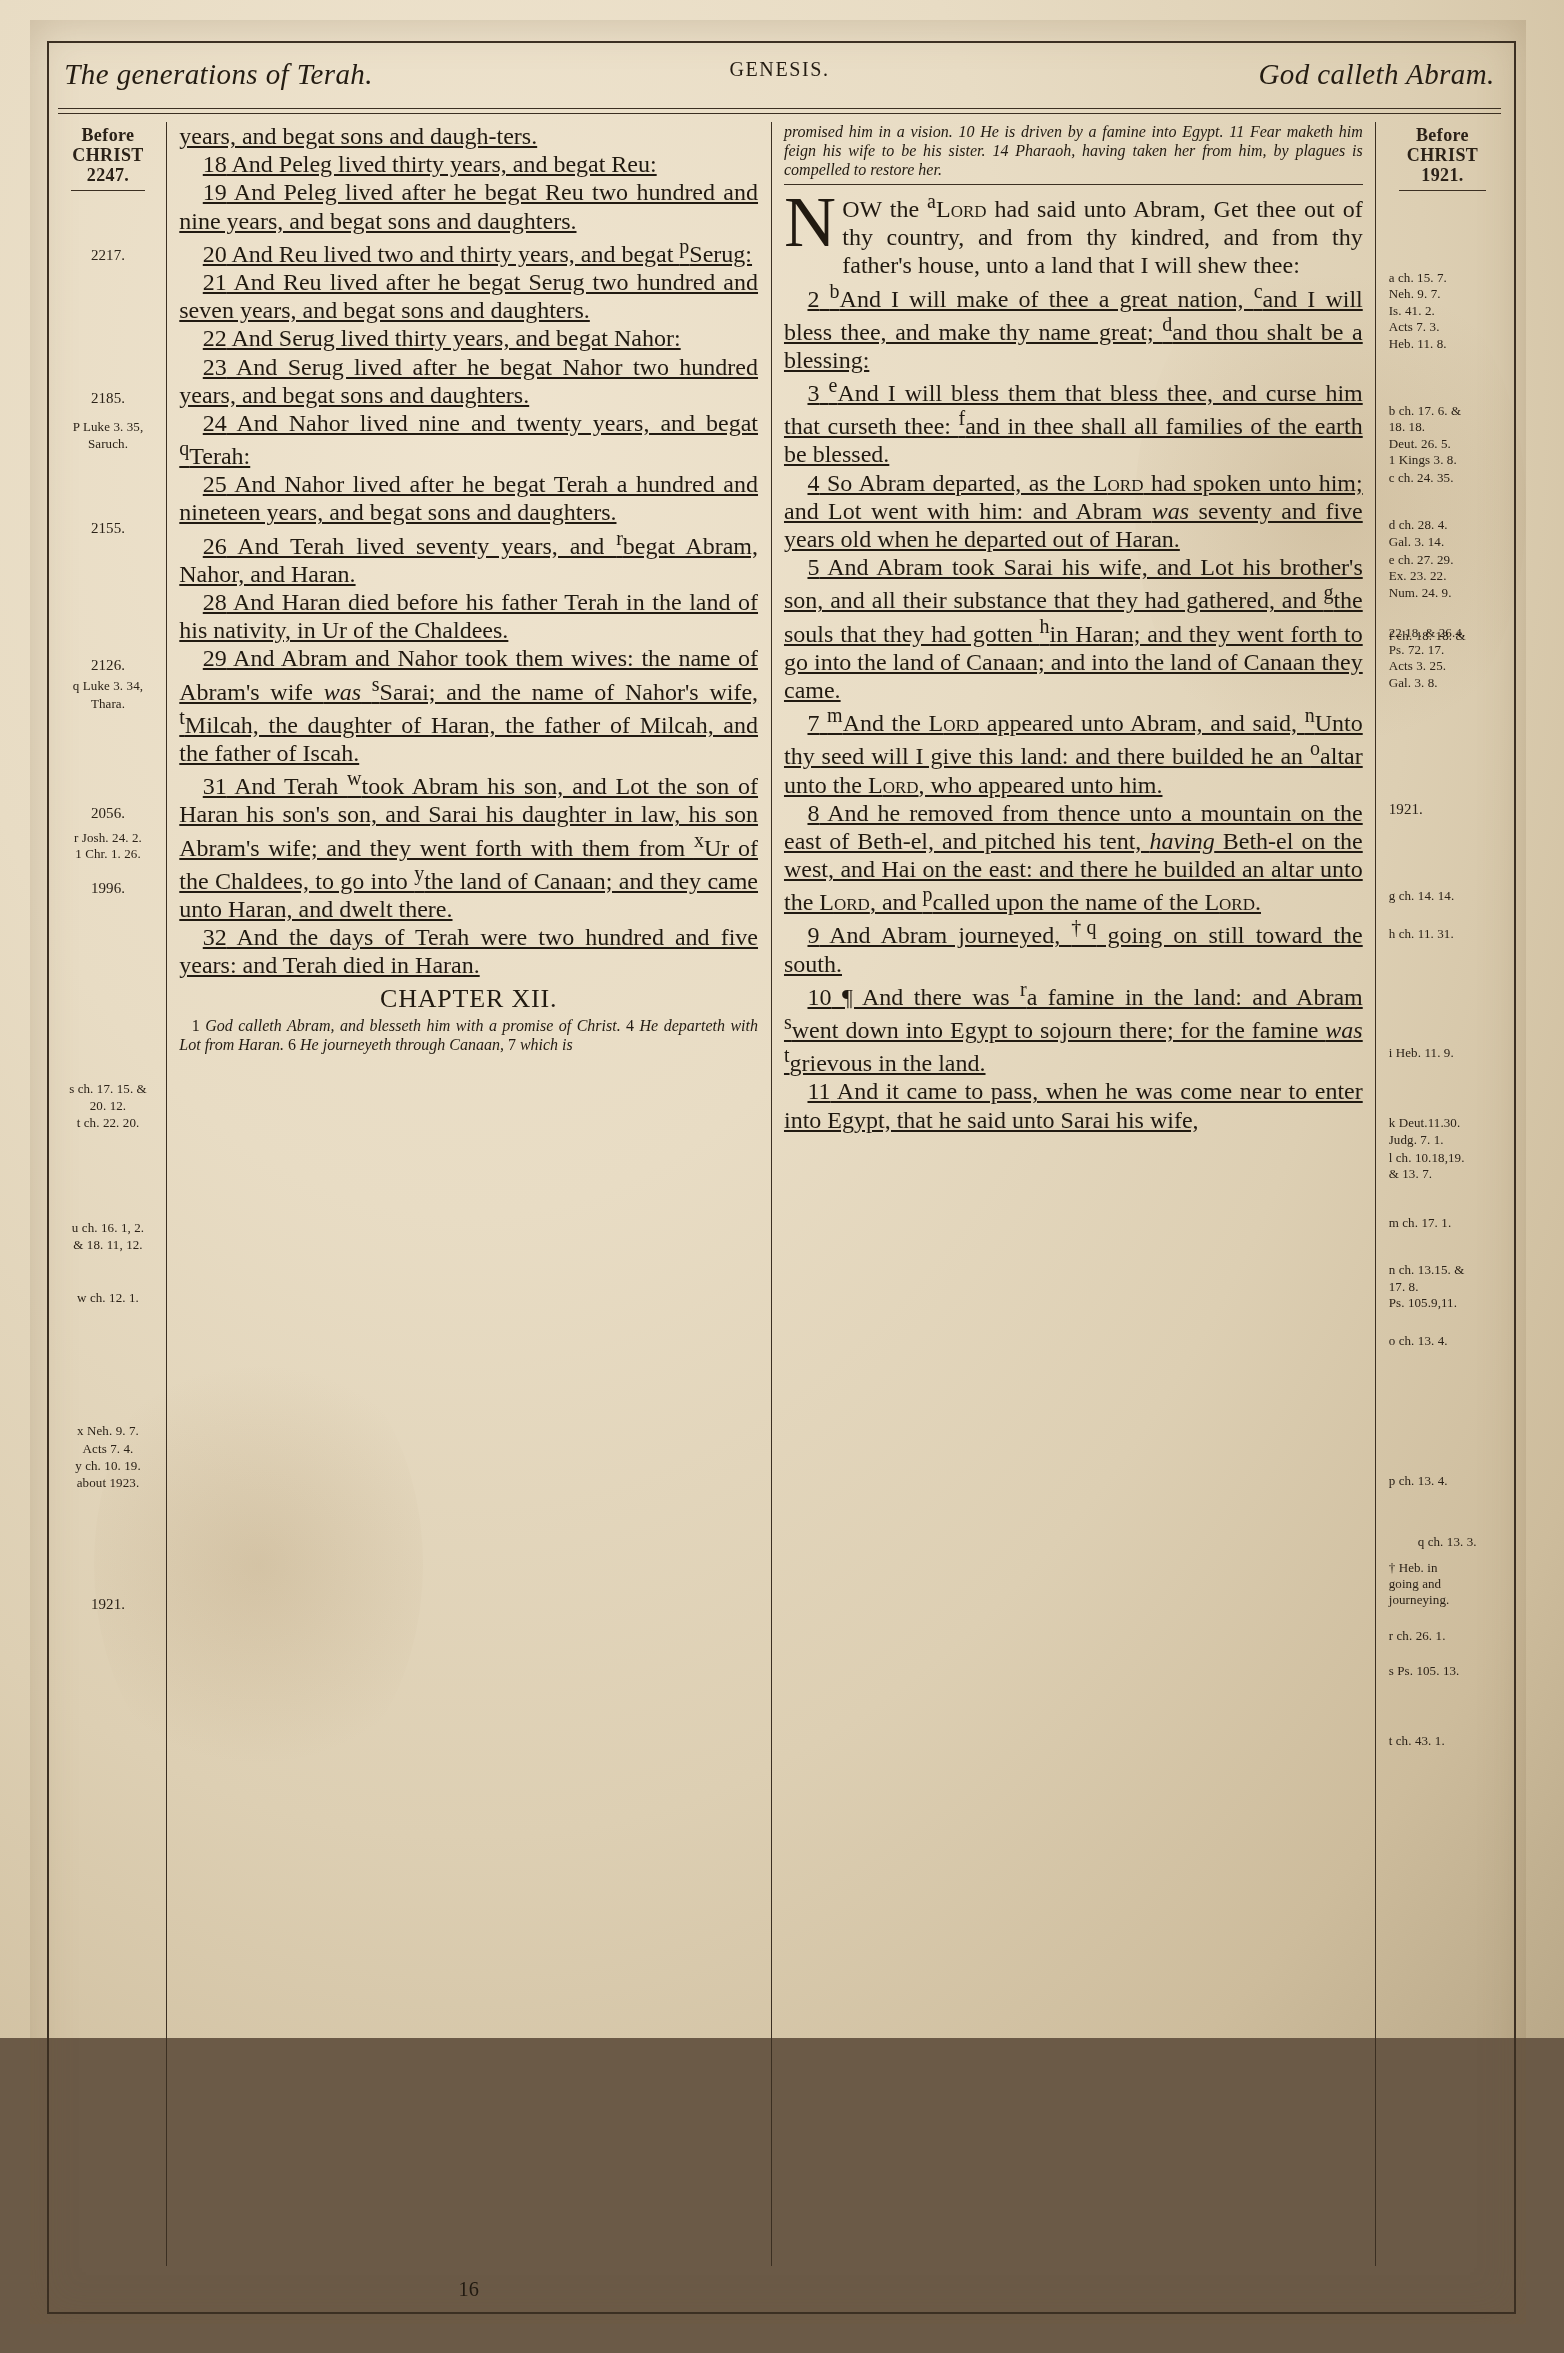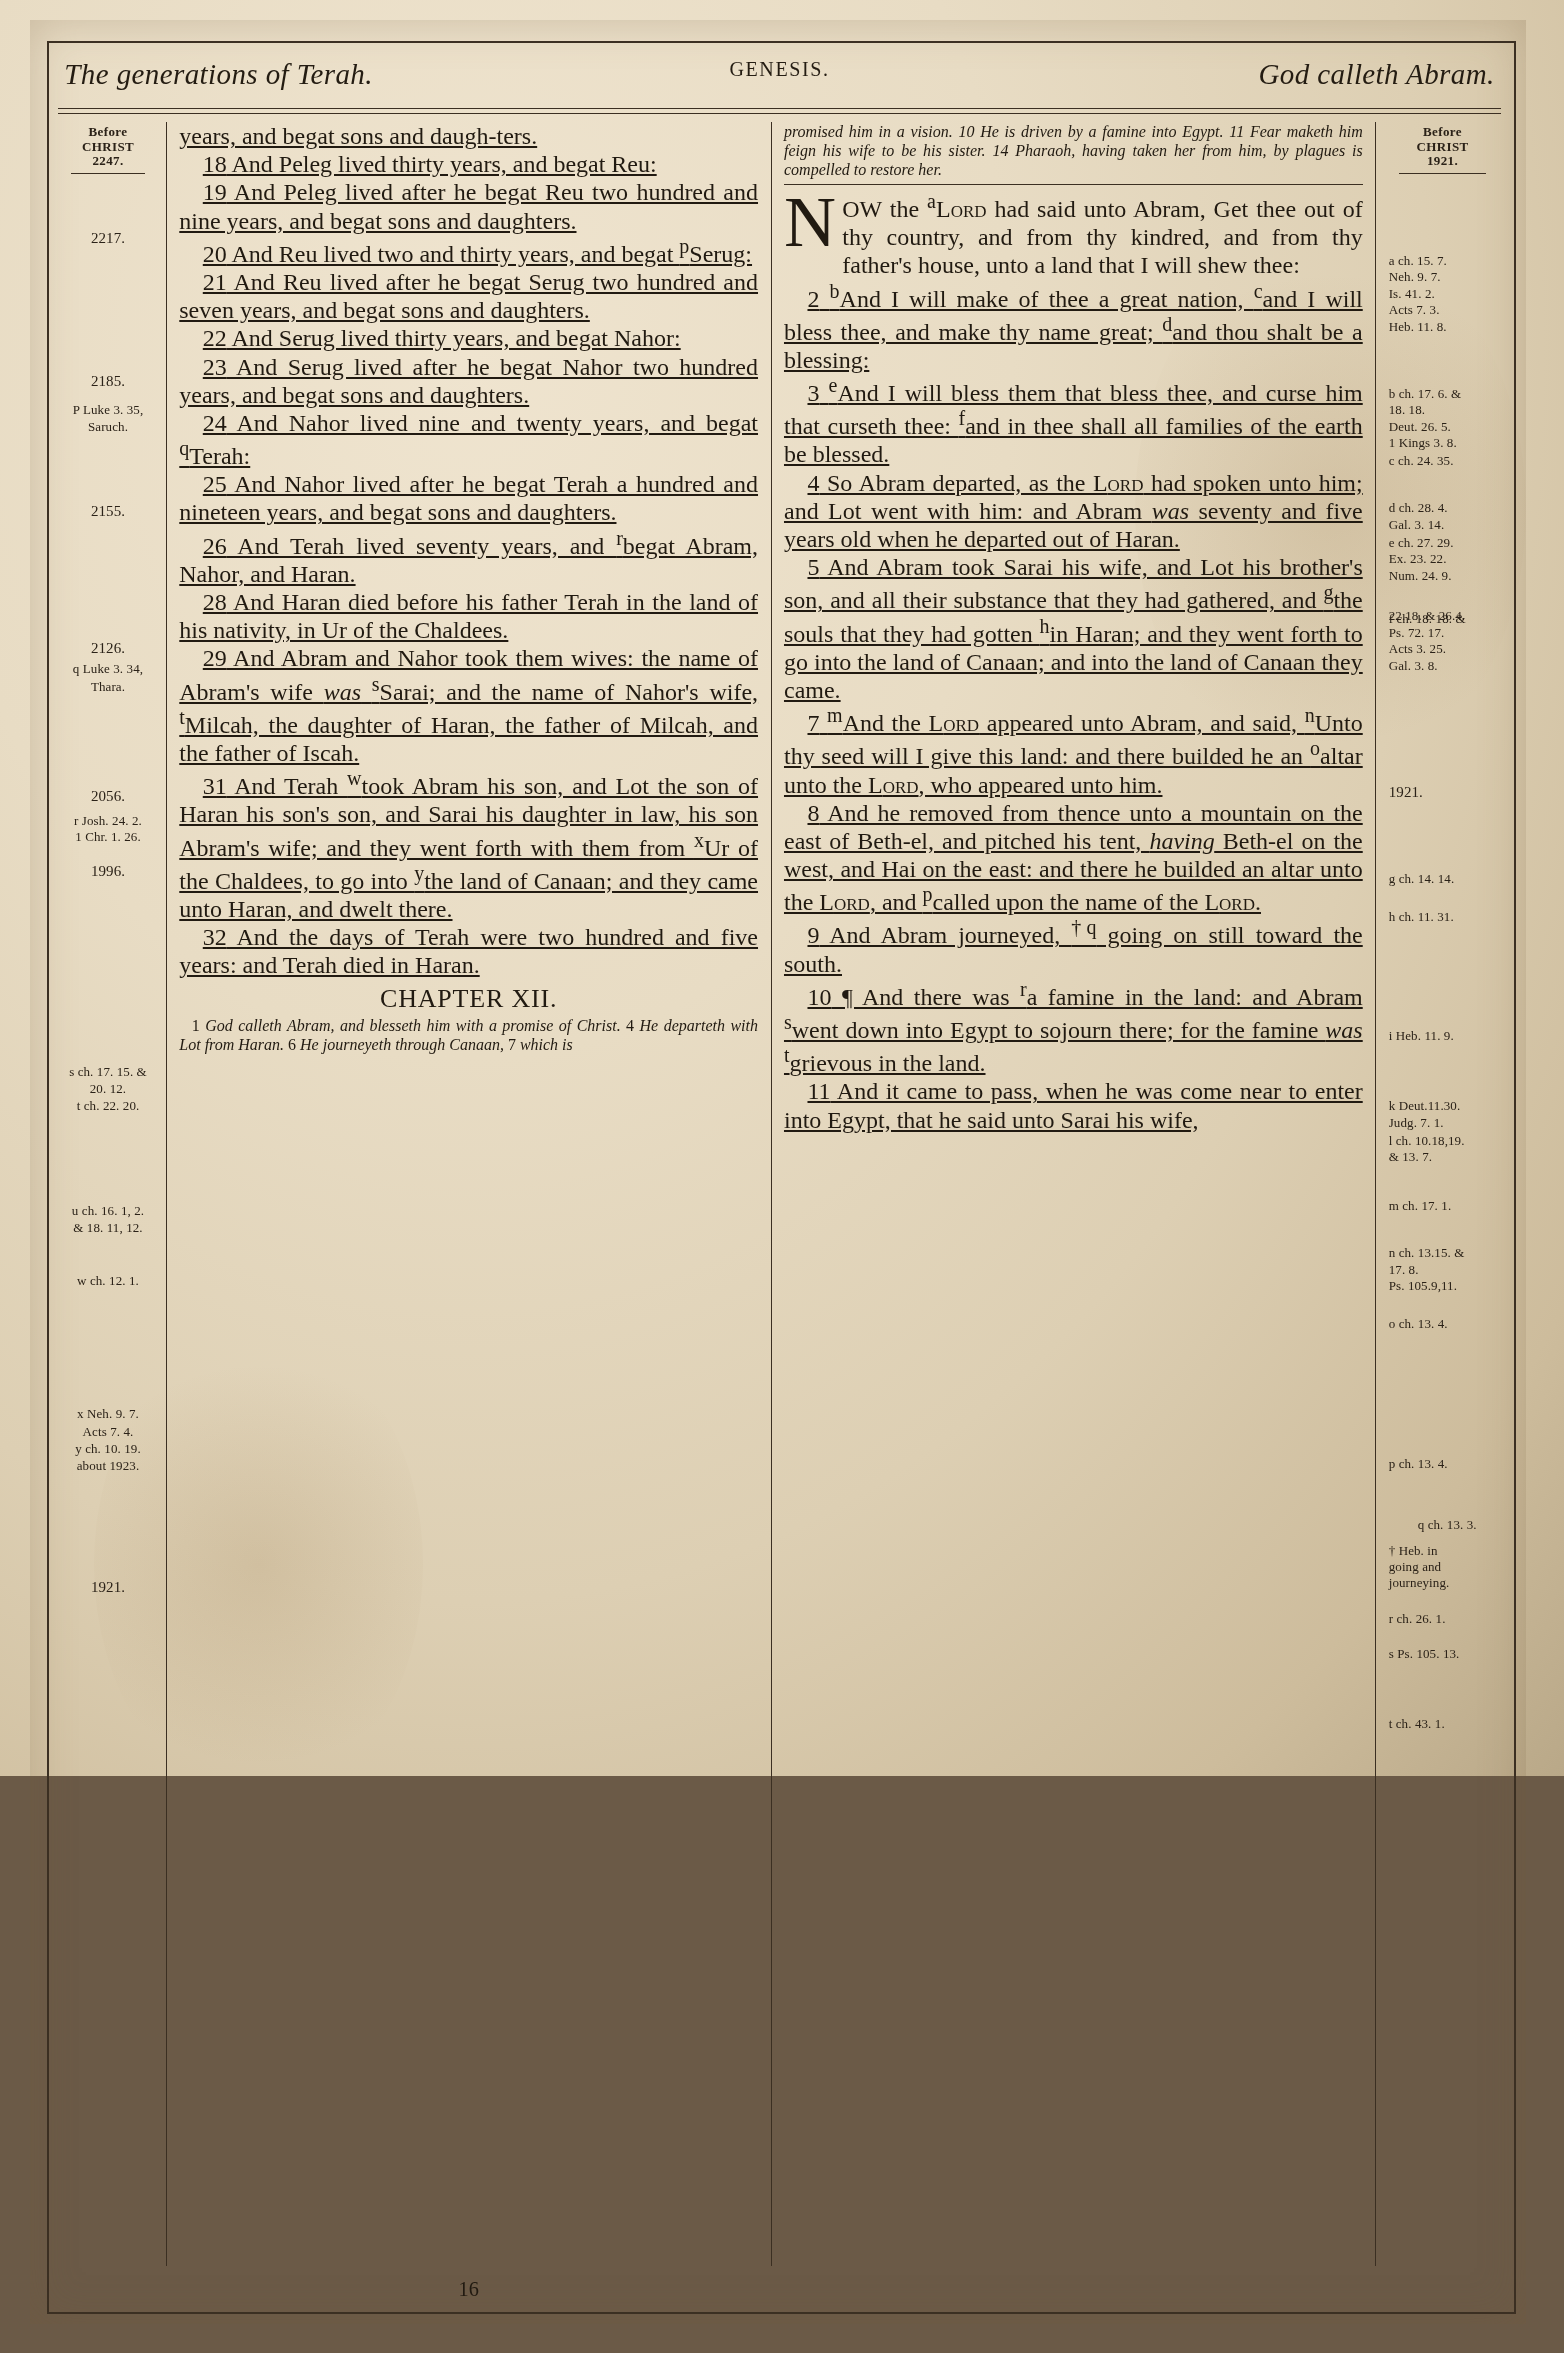--- a/index.html
+++ b/index.html
@@ -10,21 +10,21 @@
   body {
     width: 1565px;
     height: 2354px;
     overflow: hidden;
     font-family: "Liberation Serif", serif;
   }
   .page {
     position: absolute;
     left: 0; top: 0;
     width: 1565px;
-    height: 1776px;
+    height: 2038px;
     background:
       radial-gradient(ellipse at 30% 20%, #efe4cf 0%, #e8dcc4 35%, #ddcfb3 62%, #cdbc9c 85%, #b9a888 100%);
   }
   .paper-edge {
     position: absolute;
     left: 30px; top: 20.3px;
     width: 1496px; height: 2304px;
     box-shadow: inset 0 0 47px rgba(120, 95, 60, 0.28);
   }
   .border-outer {
@@ -103,21 +103,21 @@
     font-size: 24px;
     line-height: 1.175;
     color: #211a11;
     text-align: justify;
     padding: 0 4.7px;
     hyphens: manual;
   }
 
   
   .bc-head {
-    font-size: 13px;
+    font-size: 18px;
     line-height: 1.12;
     font-weight: bold;
     letter-spacing: 0.4px;
     margin-bottom: 1.6px;
   }
   .bc-head .y { font-weight: bold; }
   .bc-rule {
     border-top: 0.8px solid #3b2f22;
     width: 74%;
     margin: 4.7px auto 6.3px auto;

